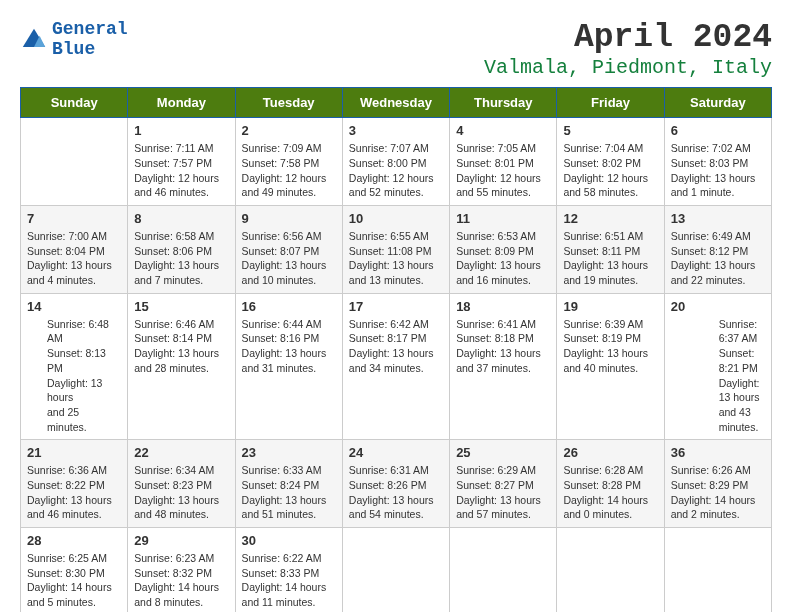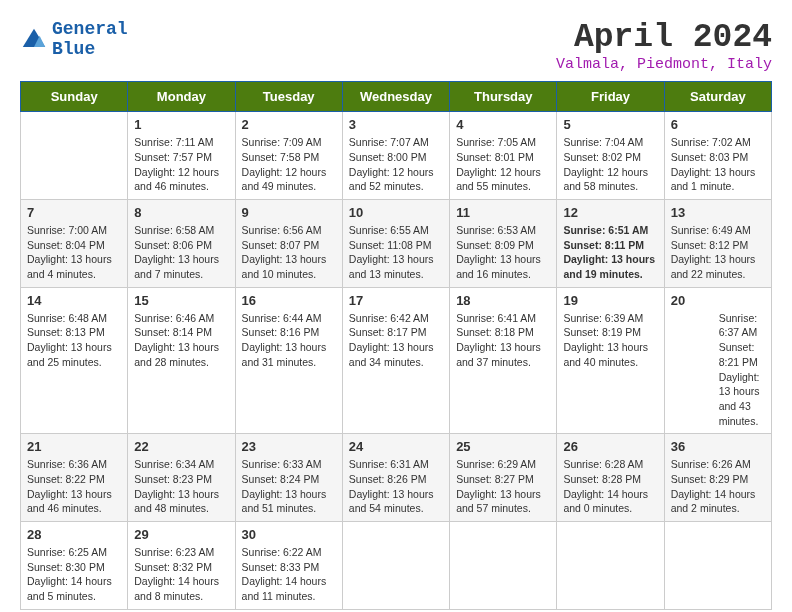--- a/index.html
+++ b/index.html
@@ -38,22 +38,22 @@
     .title-block {
       text-align: right;
     }
     .month-title {
       font-size: 33px;
       font-weight: bold;
       color: #333;
       line-height: 1.1;
     }
     .location {
-      font-size: 15px;
-      color: #a21caf;
+      font-size: 20px;
+      color: #15803d;
     }
     table {
       width: 100%;
       border-collapse: collapse;
       font-size: 11px;
     }
     thead tr th {
       background-color: #4d7c0f;
       color: #fff;
       padding: 7px 5px;
@@ -198,37 +198,37 @@
         </td>
         <td>
           <div class="day-number">11</div>
           <div class="day-info" style="white-space: pre-line;">Sunrise: 6:53 AM
 Sunset: 8:09 PM
 Daylight: 13 hours
 and 16 minutes.</div>
         </td>
         <td>
           <div class="day-number">12</div>
-          <div class="day-info" style="white-space: pre-line; font-weight: bold;">Sunrise: 6:51 AM
+          <div class="day-info" style="white-space: pre-line;">Sunrise: 6:51 AM
 Sunset: 8:11 PM
 Daylight: 13 hours
 and 19 minutes.</div>
         </td>
         <td>
           <div class="day-number">13</div>
           <div class="day-info" style="white-space: pre-line;">Sunrise: 6:49 AM
 Sunset: 8:12 PM
 Daylight: 13 hours
 and 22 minutes.</div>
         </td>
       </tr>
       <tr>
         <td>
           <div class="day-number">14</div>
-          <div class="day-info" style="white-space: pre-line;">Sunrise: 6:48 AM
+          <div class="day-info" style="white-space: pre-line; margin-left: 20px;">Sunrise: 6:48 AM
 Sunset: 8:13 PM
 Daylight: 13 hours
 and 25 minutes.</div>
         </td>
         <td>
           <div class="day-number">15</div>
           <div class="day-info" style="white-space: pre-line;">Sunrise: 6:46 AM
 Sunset: 8:14 PM
 Daylight: 13 hours
 and 28 minutes.</div>

